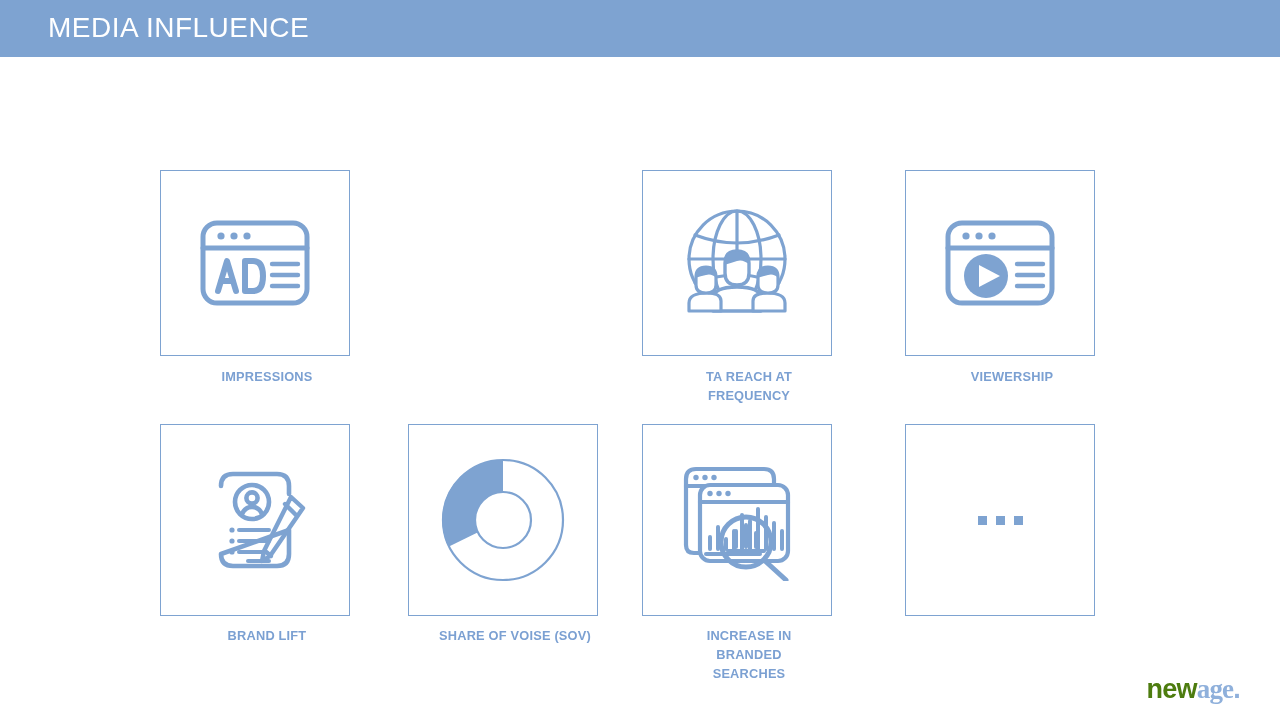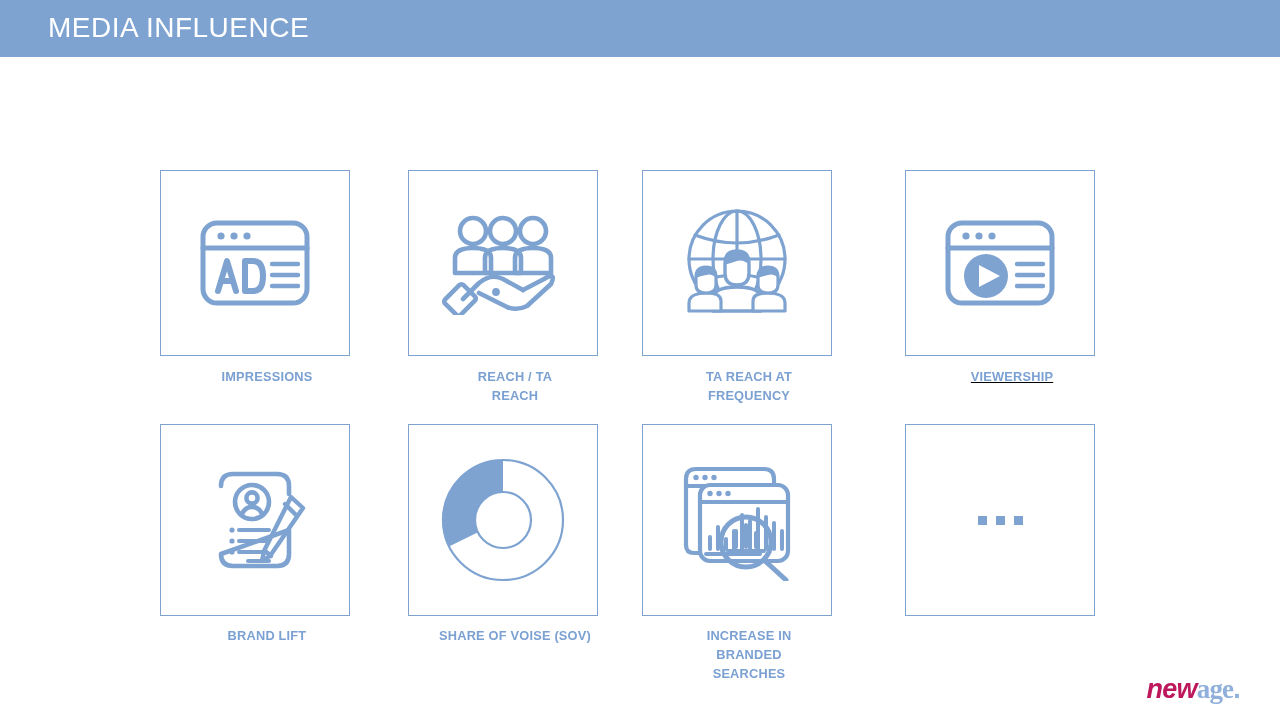--- a/index.html
+++ b/index.html
@@ -50,21 +50,21 @@
   .row-1 { height: 240px; }
   .row-2 { height: 240px; margin-top: 14px; }
 
   .cell {
     position: absolute;
     width: 214px;
   }
   .cell.c0 { left: 0px; }
   .cell.c1 { left: 248px; }
   .cell.c2 { left: 482px; }
-  .cell.c3 { left: 745px; text-decoration: underline; }
+  .cell.c3 { left: 745px; }
 
   .card {
     width: 190px;
     height: 186px;
     border: 1.6px solid #7EA3D1;
     background: #ffffff;
     display: flex;
     align-items: center;
     justify-content: center;
   }
@@ -101,21 +101,21 @@
   .logo {
     position: absolute;
     right: 40px;
     bottom: 17px;
     font-size: 27px;
     font-weight: bold;
     letter-spacing: -0.8px;
     line-height: 1;
     white-space: nowrap;
   }
-  .logo .seg-dark { color: #be185d; font-style: italic; }
+  .logo .seg-dark { color: #4d7c0f; }
   .logo .seg-light { color: #8FB0DB; font-family: Liberation Serif, serif; }
   .logo .seg-dot { color: #8FB0DB; }
 </style>
 </head>
 <body>
 
 <div class="header-bar">
   <div class="header-title">MEDIA INFLUENCE</div>
 </div>
 
@@ -147,46 +147,20 @@
               <line x1="75" y1="49" x2="101" y2="49"></line>
               <line x1="75" y1="60" x2="101" y2="60"></line>
               <line x1="75" y1="71" x2="101" y2="71"></line>
             </g>
           </svg>
         </span>
       </div>
       <div class="cell-label">IMPRESSIONS</div>
     </div>
 
-    <div class="cell c1">
-      <div class="card">
-        <span>
-          <svg width="124" height="104" viewBox="0 0 124 104">
-            <g fill="none" stroke="#7EA3D1" stroke-width="4.6" stroke-linecap="round" stroke-linejoin="round">
-
-              <circle cx="32" cy="20" r="13"></circle>
-              <path d="M14 62 L14 47 Q14 37 32 37 Q50 37 50 47 L50 62 Z"></path>
-              <circle cx="62" cy="20" r="13"></circle>
-              <path d="M44 62 L44 47 Q44 37 62 37 Q80 37 80 47 L80 62 Z"></path>
-              <circle cx="92" cy="20" r="13"></circle>
-              <path d="M74 62 L74 47 Q74 37 92 37 Q110 37 110 47 L110 62 Z"></path>
-            </g>
-            <g fill="none" stroke="#7EA3D1" stroke-width="4.6" stroke-linecap="round" stroke-linejoin="round">
-
-              <path d="M22 88 L38 72 Q50 62 62 68 L82 79"></path>
-              <path d="M82 79 L103 68 Q116 60 110 73 L86 95 Q76 100 66 96 L38 82"></path>
-              <rect x="6" y="78" width="26" height="22" rx="3" transform="rotate(-45 19 89)"></rect>
-              <circle cx="55" cy="81" r="1.6" fill="#7EA3D1"></circle>
-            </g>
-          </svg>
-        </span>
-      </div>
-      <div class="cell-label">REACH / TA
-REACH</div>
-    </div>
 
     <div class="cell c2">
       <div class="card">
         <span>
           <svg width="116" height="112" viewBox="0 0 116 112">
             <g fill="none" stroke="#7EA3D1" stroke-width="3.2" stroke-linecap="round">
               <circle cx="58" cy="52" r="48"></circle>
               <ellipse cx="58" cy="52" rx="24" ry="48"></ellipse>
               <line x1="58" y1="4" x2="58" y2="100"></line>
               <line x1="10" y1="52" x2="106" y2="52"></line>

